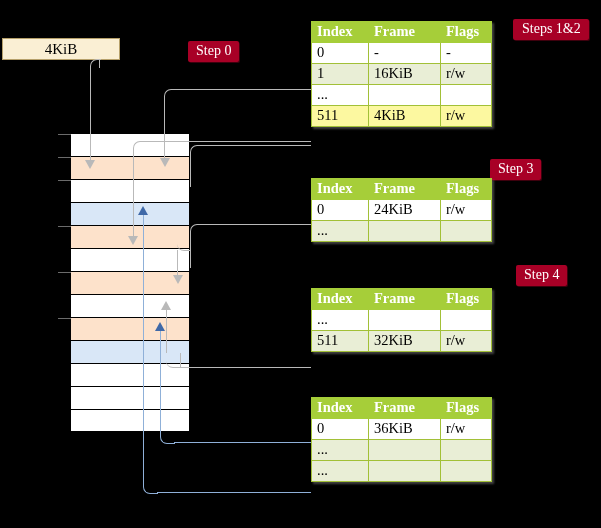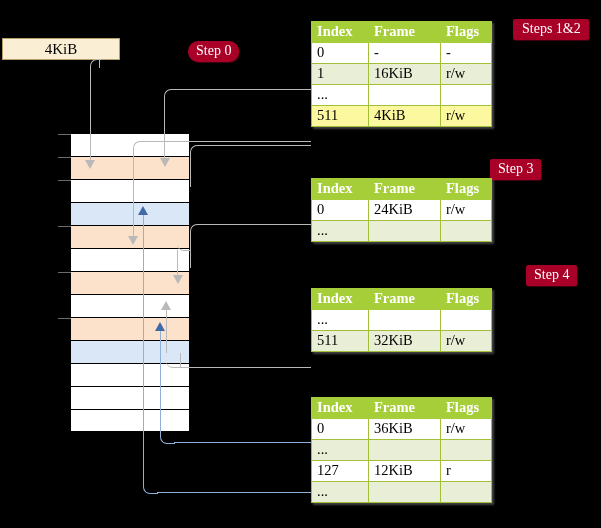--- a/index.html
+++ b/index.html
@@ -93,24 +93,24 @@
     border-bottom:9px solid #3f69a8;}
 </style>
 </head>
 <body>
 
 <div class="abs vpage">
   <span>4KiB</span>
 </div>
 
 <div id="badges">
-    <div class="abs badge" style="left: 188px; top: 41px; border-radius: 10px;">Step 0</div>
+    <div class="abs badge" style="left: 188px; top: 41px;">Step 0</div>
     <div class="abs badge" style="left: 513px; top: 19px; padding-left: 9px;">Steps 1&amp;2</div>
     <div class="abs badge" style="left: 490px; top: 159px;">Step 3</div>
-    <div class="abs badge" style="left: 516px; top: 265px; margin-left: 10px;">Step 4</div>
+    <div class="abs badge" style="left: 516px; top: 265px;">Step 4</div>
   </div>
 
 <div class="abs memcol" id="memcol">
     <div class="memrow m-white" style="top: 0px;">
       <div class="tick"></div>
     </div>
     <div class="memrow m-orange" style="top: 23px;">
       <div class="tick"></div>
     </div>
     <div class="memrow m-white" style="top: 46px;">
@@ -271,25 +271,20 @@
         <tr class="plain">
           <td class="c0">0</td>
           <td class="c1">36KiB</td>
           <td class="c2">r/w</td>
         </tr>
         <tr class="alt">
           <td class="c0">...</td>
           <td class="c1"></td>
           <td class="c2"></td>
         </tr>
-        <tr class="plain">
-          <td class="c0">127</td>
-          <td class="c1">12KiB</td>
-          <td class="c2">r</td>
-        </tr>
         <tr class="alt">
           <td class="c0">...</td>
           <td class="c1"></td>
           <td class="c2"></td>
         </tr>
       </tbody>
     </table>
   </div>
 
 </body></html>

